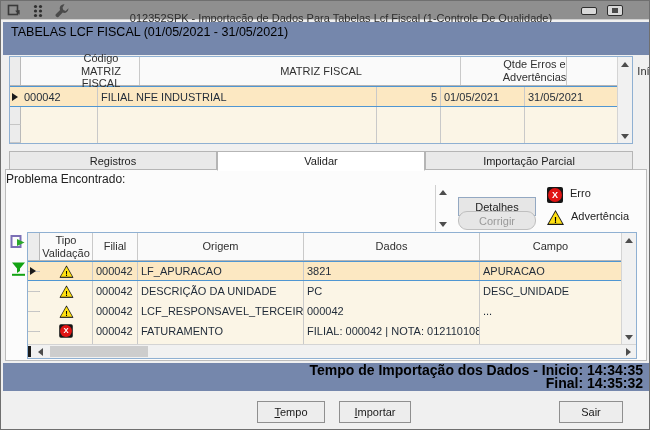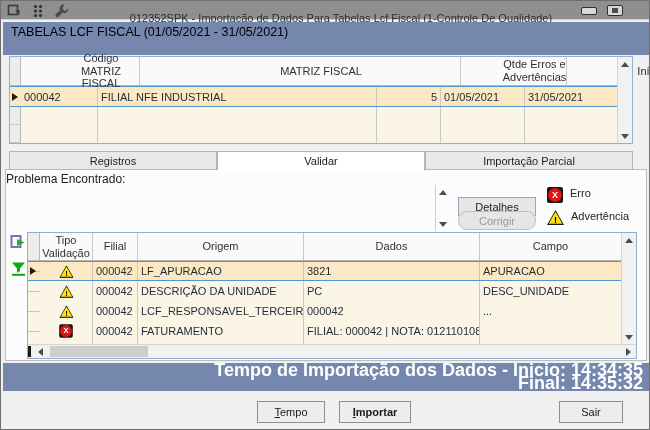--- a/index.html
+++ b/index.html
@@ -87,25 +87,25 @@
   .tipo-cell{display:flex;align-items:center;justify-content:center;}
   .tipo-cell .icon-warning{transform:scale(0.85);}
   .tipo-cell .icon-error{transform:scale(0.85);}
   .vgrid .vscroll{bottom:14px;}
   .hscroll{position:absolute;left:0;bottom:0;width:100%;height:14px;background:#f1f1f1;border-top:1px solid #d4d4d4;}
   .hs-edge{position:absolute;left:0;top:1px;width:3px;height:11px;background:#1a1a1a;}
   .hs-left{position:absolute;left:6px;top:0;width:12px;height:100%;display:flex;align-items:center;justify-content:center;}
   .hs-right{position:absolute;right:2px;top:0;width:12px;height:100%;display:flex;align-items:center;justify-content:center;}
   .hs-thumb{position:absolute;left:22px;top:1px;width:98px;height:11px;background:#cdcdcd;}
   
-  .statusbar{position:absolute;top:362px;left:2px;width:646px;height:28px;background:#7587ac;color:#ffffff;font-weight:bold;font-size:18px;text-align:right;padding:1px 6px 0 0;line-height:13px;}
+  .statusbar{position:absolute;top:362px;left:2px;width:646px;height:28px;background:#7587ac;color:#000000;font-weight:bold;font-size:14px;text-align:right;padding:1px 6px 0 0;line-height:13px;}
   
   .footer-btn{position:absolute;top:400px;height:22px;background:#ededed;border:1px solid #8f8f8f;font-size:11px;color:#1a1a1a;display:flex;align-items:center;justify-content:center;font-family:"Liberation Sans",sans-serif;padding:0;}
   .fb-voltar{left:256px;width:68px;}
-  .fb-importar{left:338px;width:72px;font-weight:bold;}
+  .fb-importar{left:338px;width:72px;}
   .fb-sair{left:558px;width:64px;}
   .fl-underline{display:block;}
   .fl-underline::first-letter{text-decoration:underline;}
 </style>
 </head>
 <body>
 
 <div class="window">
 
   <div class="titlebar">

